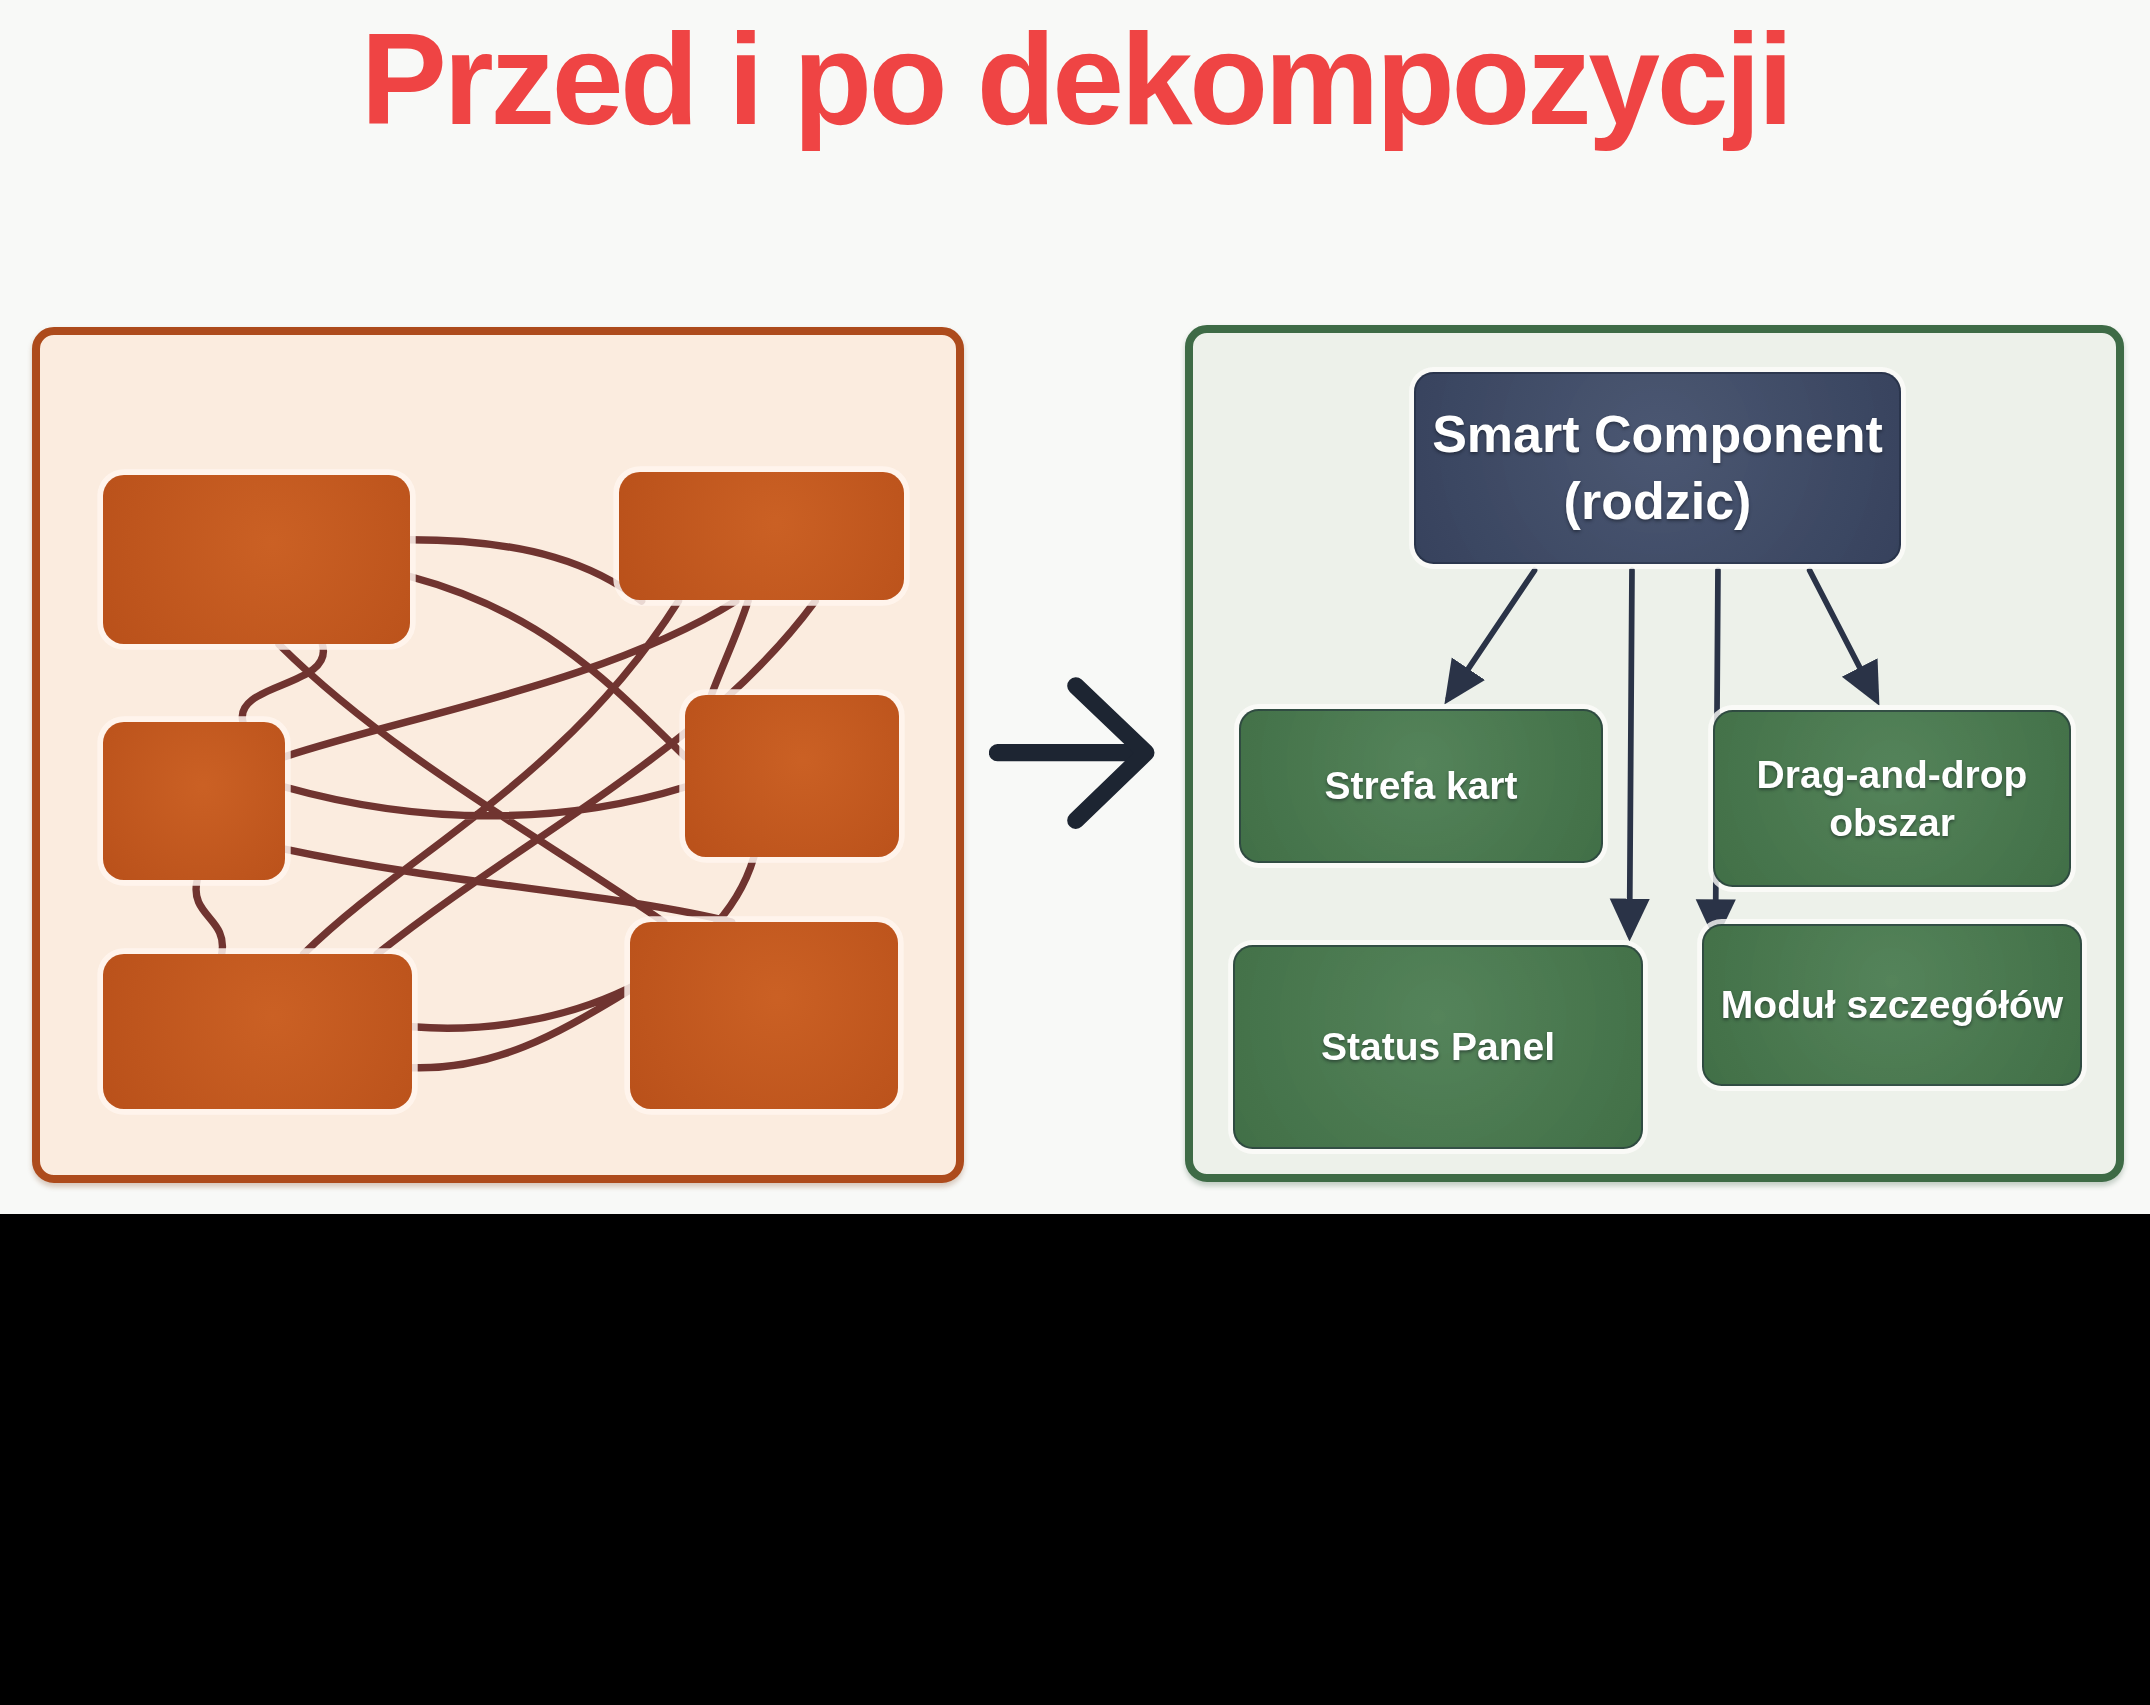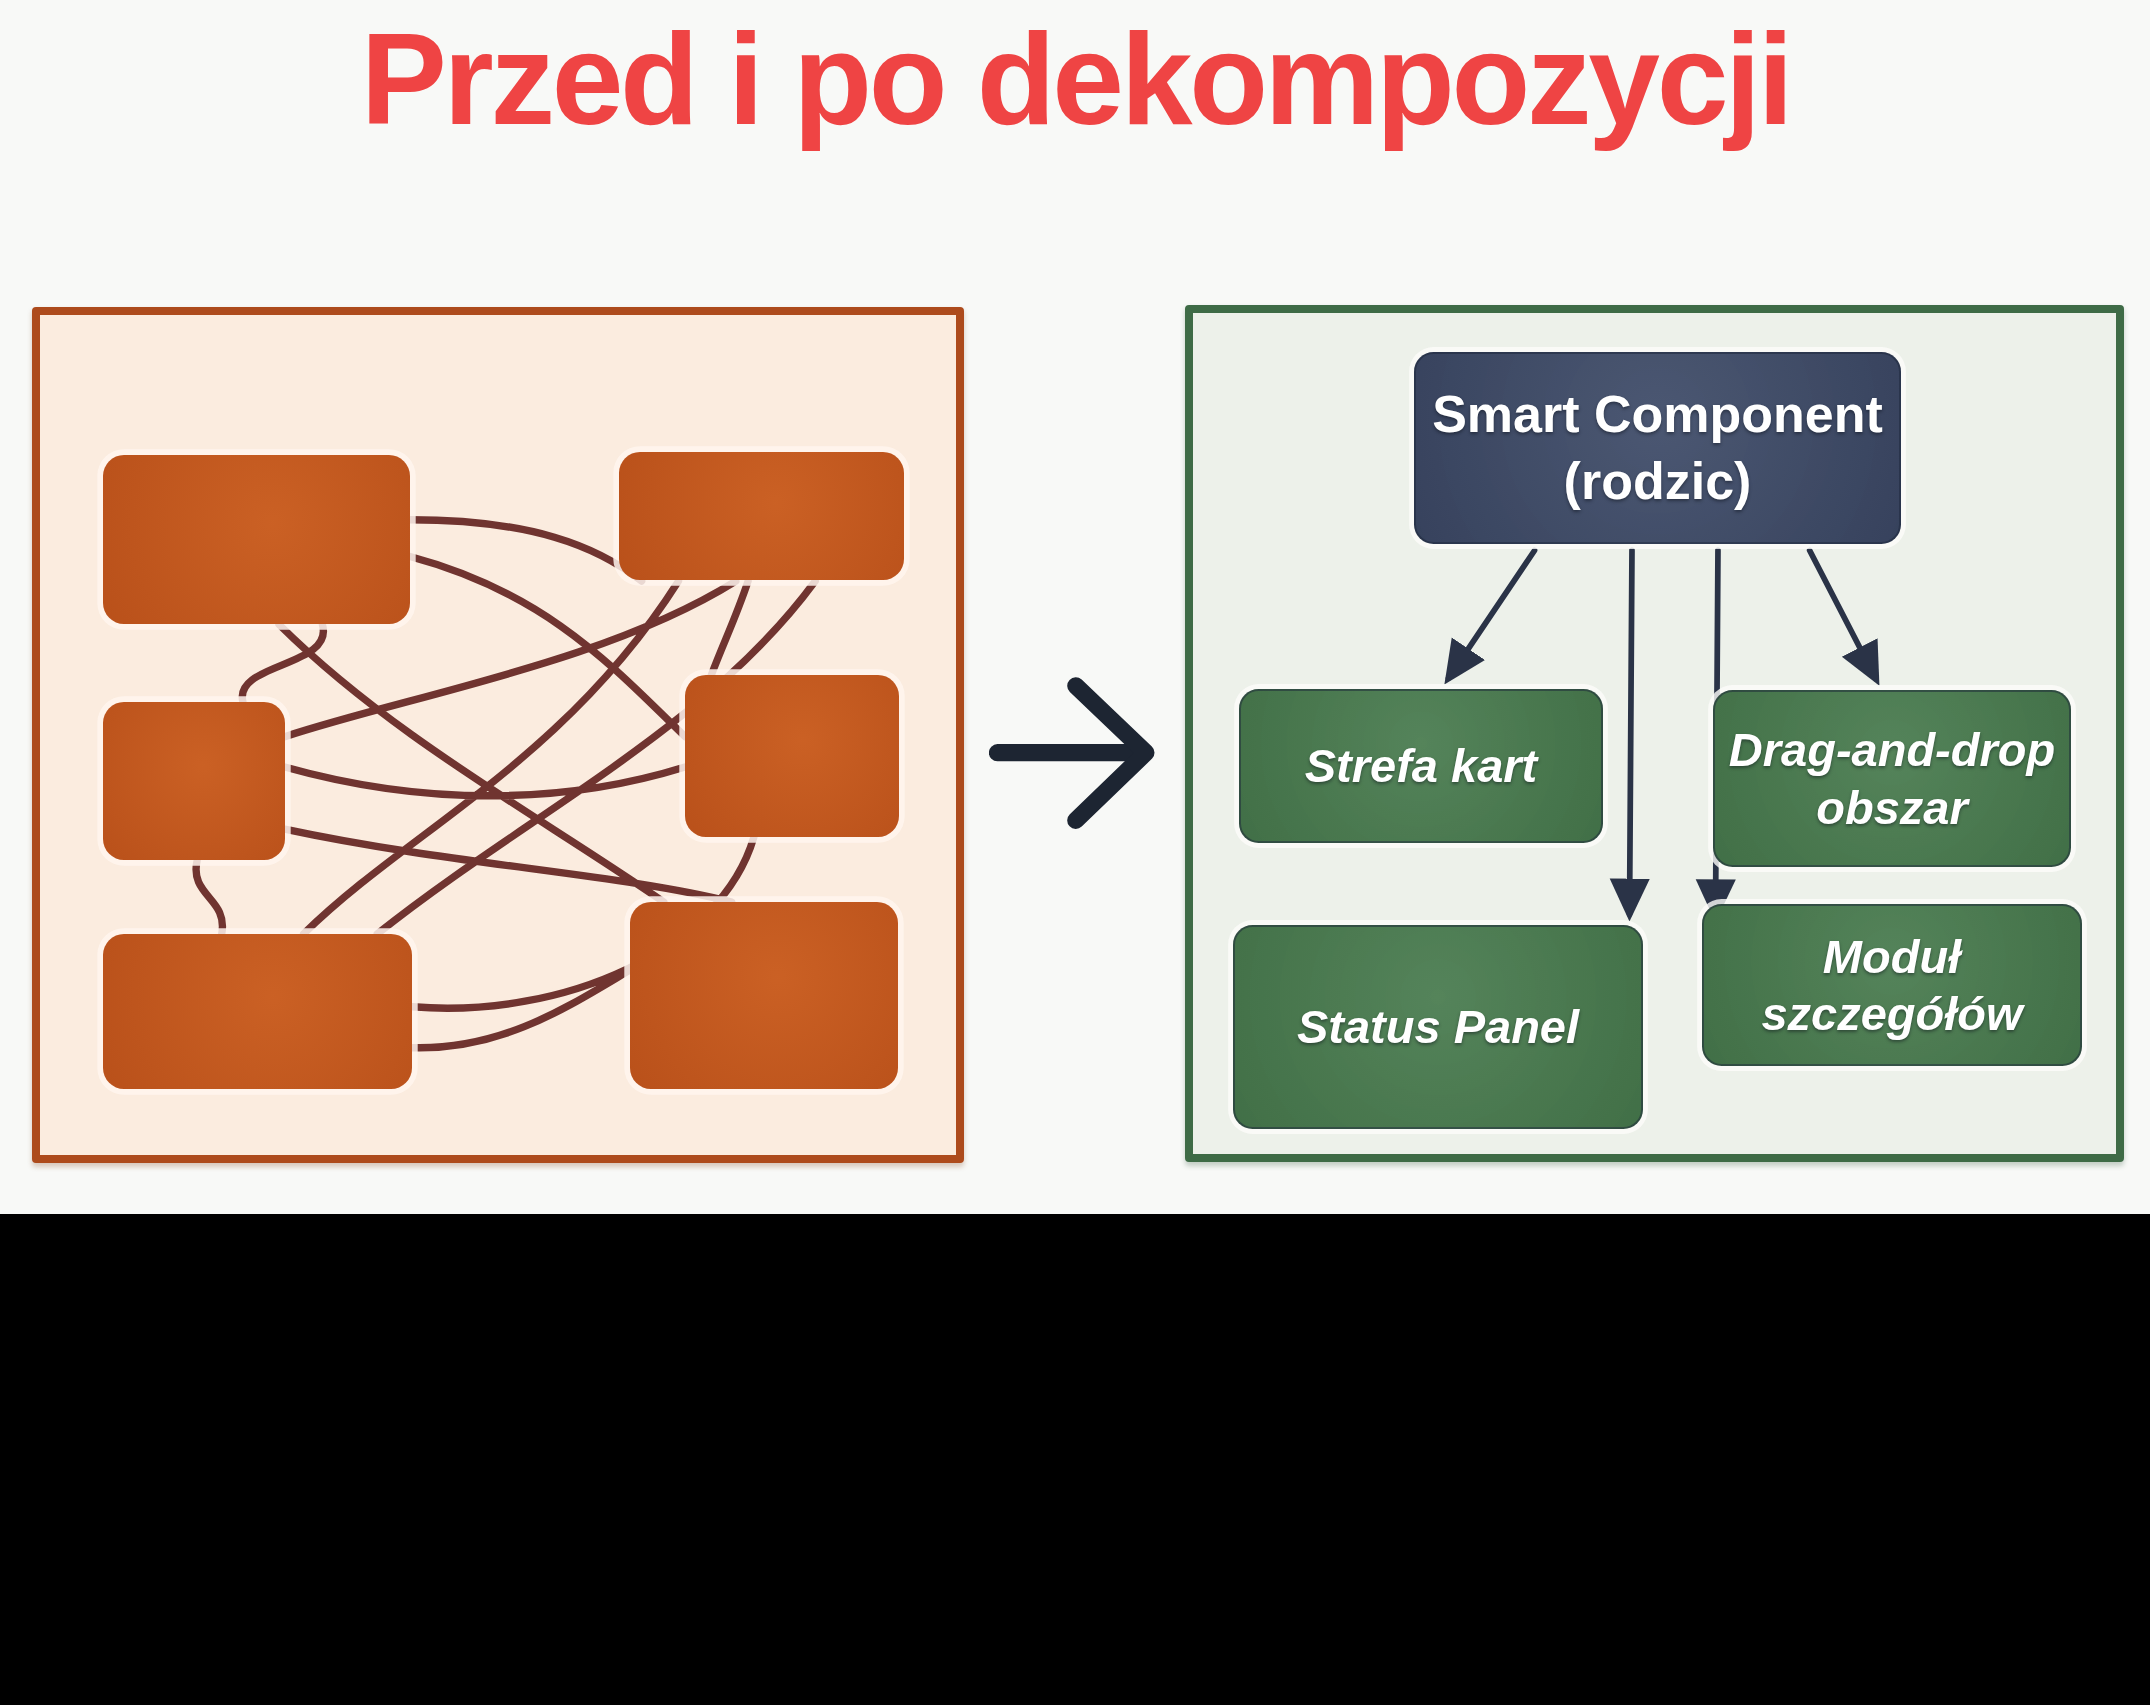--- a/index.html
+++ b/index.html
@@ -4,21 +4,21 @@
 <style>
   html,body{margin:0;padding:0;background:#f8f9f7;}
   .stage{position:relative;width:2151px;height:1705px;background:#f8f9f7;overflow:hidden;
          font-family:"Liberation Sans",sans-serif;}
 
   
   .title{position:absolute;left:0;top:4.9px;width:100%;text-align:center;
          font-size:129px;font-weight:700;letter-spacing:-3.3px;color:#ef4444;margin:0;}
 
   
-  .panel{position:absolute;box-sizing:border-box;border-radius:4px;}
+  .panel{position:absolute;box-sizing:border-box;border-radius:22px;margin-top:20px;}
   .panel-before{left:32px;top:307px;width:932px;height:856px;
                 background:#fbecdf;border:8.2px solid #ad4b1c;
                 box-shadow:0 3.3px 4.9px rgba(120,60,20,.25);}
   .panel-after{left:1185px;top:305px;width:939px;height:857px;
                background:#edf1ea;border:8.2px solid #3e6b46;
                box-shadow:0 3.3px 4.9px rgba(40,80,50,.25);}
   .layer{position:absolute;left:0;top:0;width:100%;height:100%;}
 
   
   .obox{position:absolute;background:#c2561d;border-radius:21px;
@@ -33,22 +33,22 @@
 
   
   .nbox,.gbox{position:absolute;box-sizing:border-box;display:flex;flex-direction:column;
         align-items:center;justify-content:center;text-align:center;color:#fff;
         border-radius:19.6px;border:2.5px solid rgba(28,38,58,.5);
         box-shadow:0 0 0 4.9px rgba(252,253,250,.8);
         text-shadow:0 1.6px 3.3px rgba(10,15,25,.45);font-weight:700;}
   .nbox{left:221px;top:39px;width:487px;height:192px;background:#3e4b68;
         background-image:radial-gradient(circle at 50% 35%, rgba(255,255,255,.07), rgba(0,0,10,.12));
         font-size:52px;line-height:1.28;}
-  .gbox{background:#4a7c50;font-size:47px;line-height:1.22;padding:0 8px;
-        background-image:radial-gradient(circle at 50% 35%, rgba(255,255,255,.06), rgba(0,20,0,.12));font-style:italic;}
+  .gbox{background:#4a7c50;font-size:39px;line-height:1.22;padding:0 8px;
+        background-image:radial-gradient(circle at 50% 35%, rgba(255,255,255,.06), rgba(0,20,0,.12));}
   .g1{left:46px; top:376px;width:364px;height:154px;}
   .g2{left:520px;top:377px;width:358px;height:177px;}
   .g3{left:40px; top:612px;width:410px;height:204px;}
   .g4{left:509px;top:591px;width:380px;height:162px;}
 
   
   .center-arrow{position:absolute;left:989px;top:676px;}
 
   
   .bottom-bar{position:absolute;left:0;top:1214px;width:2151px;height:492px;background:#000;}

